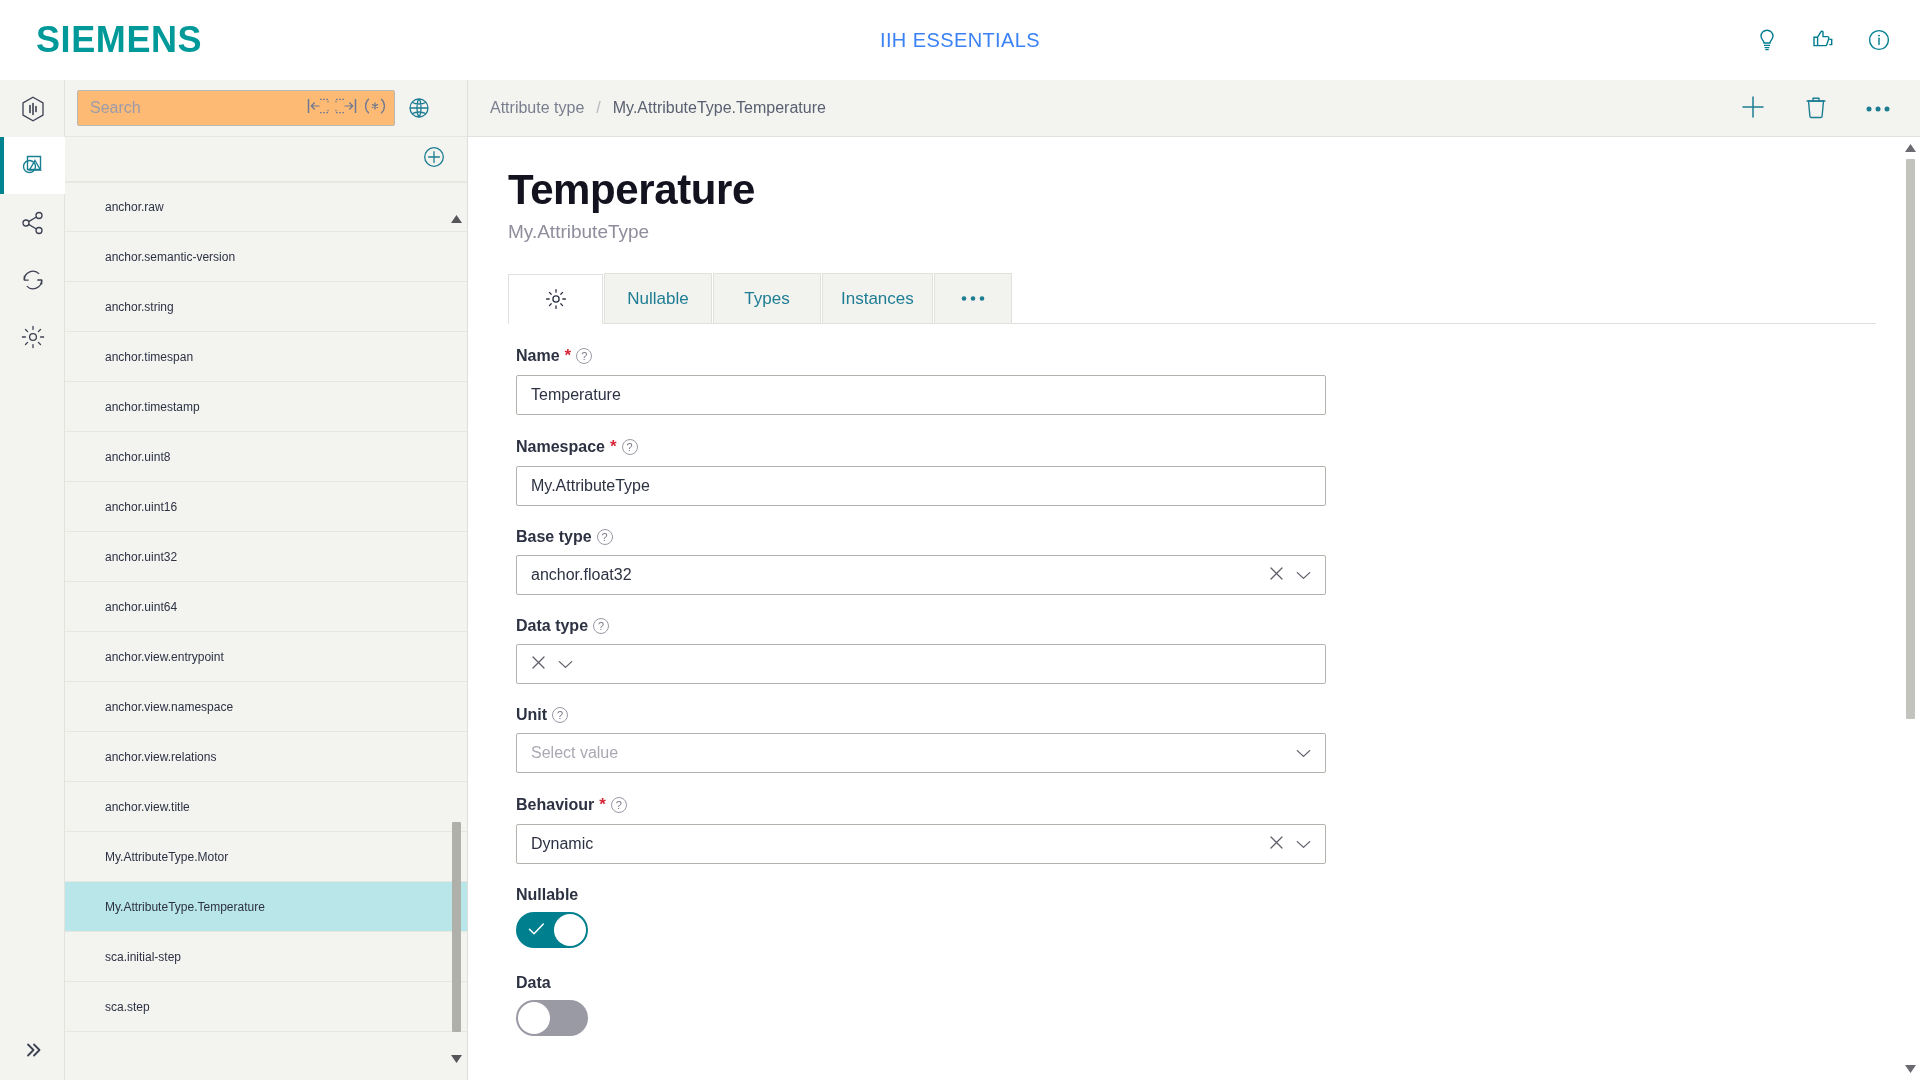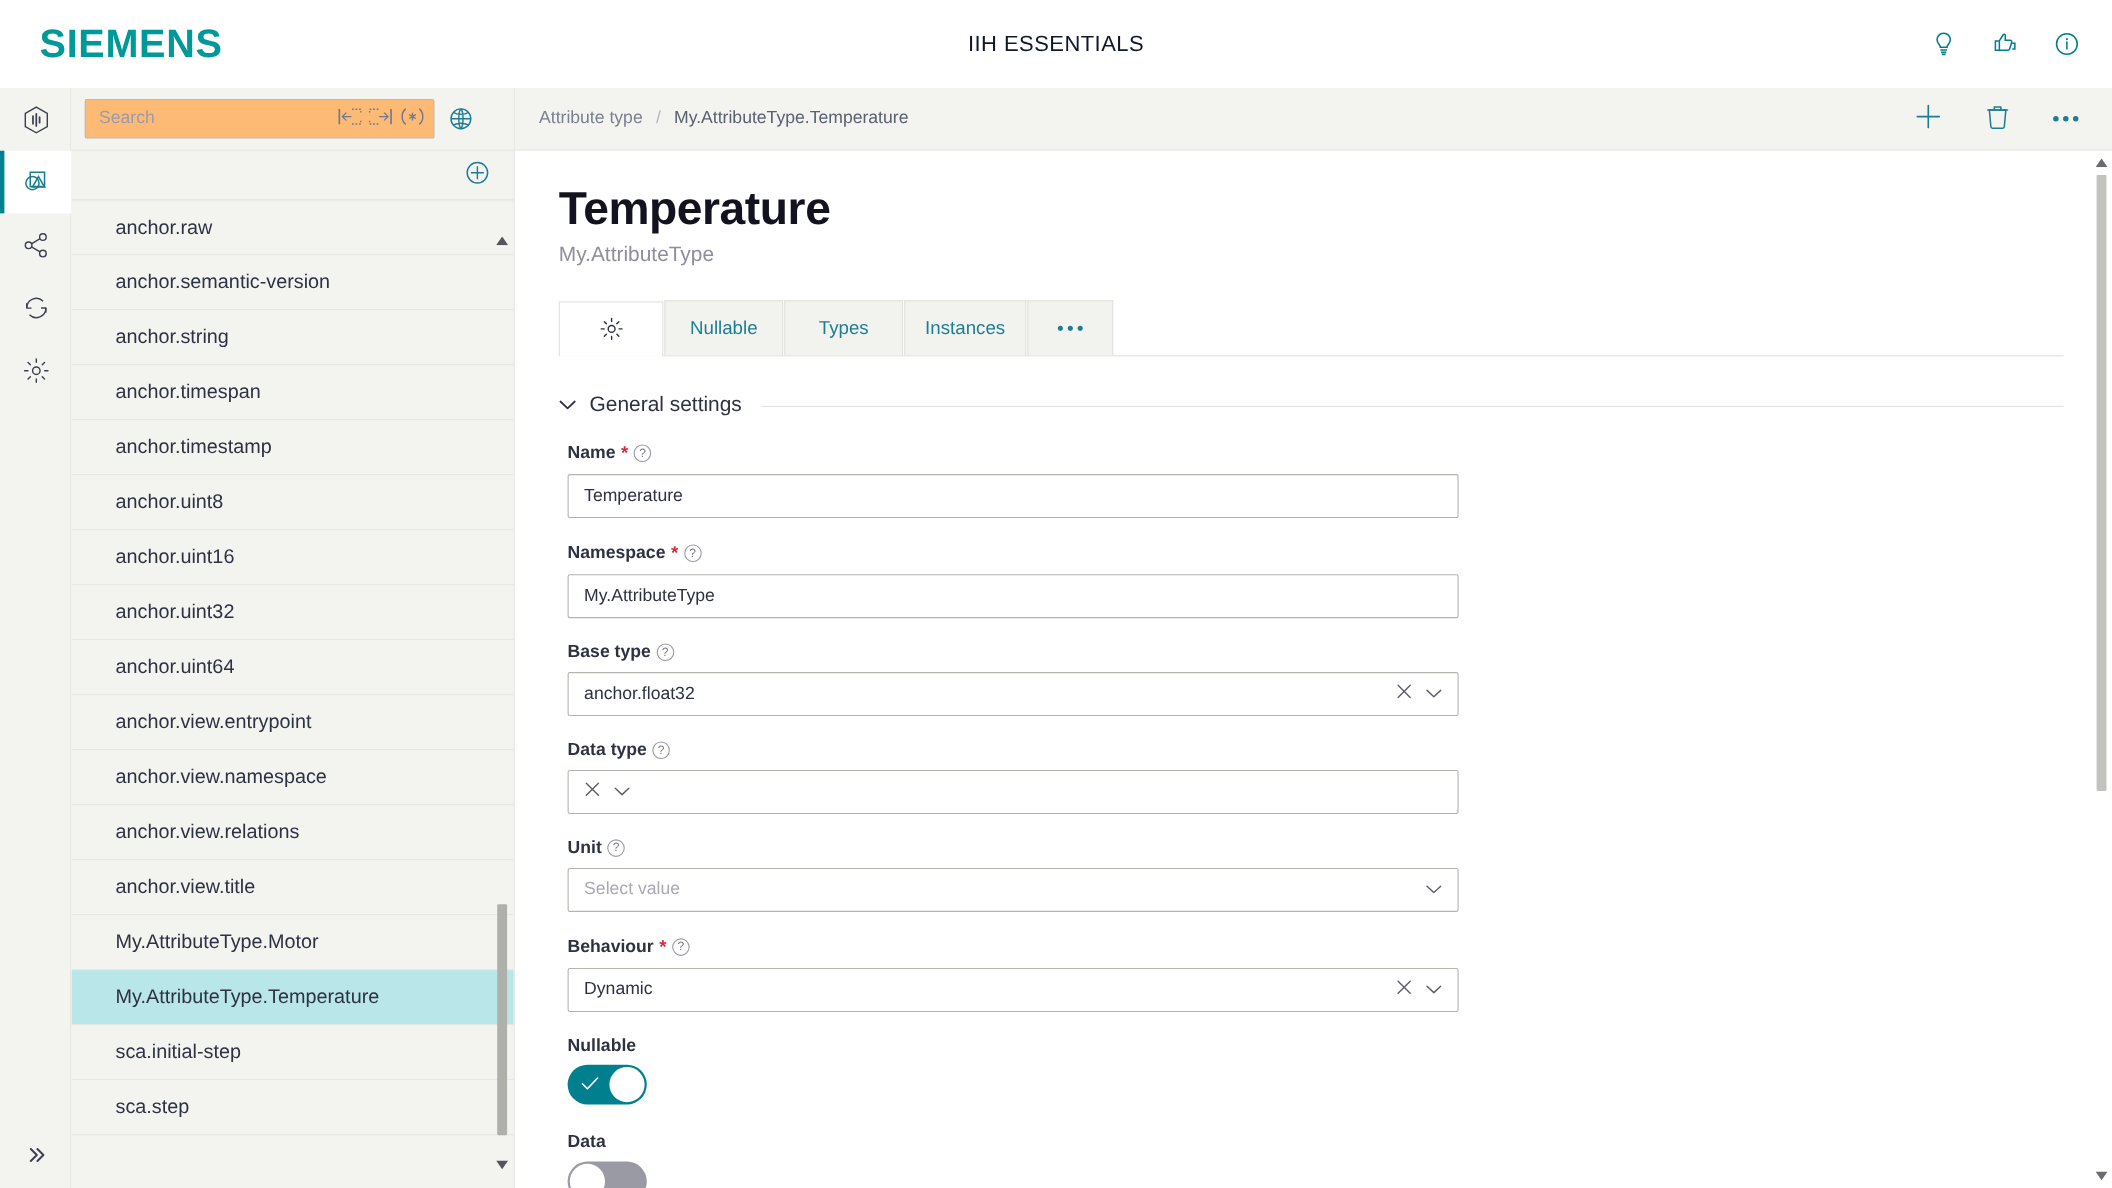--- a/index.html
+++ b/index.html
@@ -24,21 +24,21 @@
     font-weight: bold;
     letter-spacing: 0.6px;
     color: #009999;
     font-family: "Liberation Sans", sans-serif;
   }
   .app-title {
     position: absolute;
     left: 50%; transform: translateX(-50%);
     font-size: 20px;
     letter-spacing: 0.4px;
-    color: #0f172a;
+    color: #3b82f6;
     font-weight: normal;
   }
   .brand-icons {
     position: absolute; right: 28px; top: 0; height: 80px;
     display: flex; align-items: center; gap: 30px;
   }
   .brand-icons .ico { width: 26px; height: 26px; display: block; cursor: pointer; }
 
   
   .rail {
@@ -116,21 +116,21 @@
 
   .listwrap {
     position: relative;
     height: 898px;
     overflow: hidden;
   }
   .listitem {
     height: 50px;
     display: flex; align-items: center;
     padding-left: 40px;
-    font-size: 18px;
+    font-size: 12px;
     color: #2d3243;
     border-bottom: 1px solid #e7e7e2;
     cursor: pointer;
     background: #f3f3f0;
     white-space: nowrap;
   }
   .listitem.selected { background: #b9e6e8; }
   .listitem:first-child { border-top: 1px solid #e7e7e2; }
 
   .lscroll {
@@ -498,29 +498,20 @@
       <div class="tab">Instances</div>
       <div class="tab dots">
         <svg width="26" height="9" viewBox="0 0 26 9" fill="#1d7d93">
           <circle cx="4" cy="4.5" r="2.3"></circle>
             <circle cx="13" cy="4.5" r="2.3"></circle>
             <circle cx="22" cy="4.5" r="2.3"></circle>
         </svg>
       </div>
     </div>
 
-    <div class="section-head">
-      <span class="chev">
-        <svg width="16" height="10" viewBox="0 0 16 10" fill="none" stroke="#2d3243" stroke-width="1.6" stroke-linecap="round" stroke-linejoin="round">
-          <path d="M1.5 2 8 8.2 14.5 2"></path>
-        </svg>
-      </span>
-      <span class="stitle">General settings</span>
-      <span class="rule"></span>
-    </div>
 
     <div class="form">
 
       <div class="field">
         <div class="flabel">
           <span>Name</span>
           <span class="req">*</span>
           <span class="qmark">?</span>
         </div>
         <div class="ctrl">

